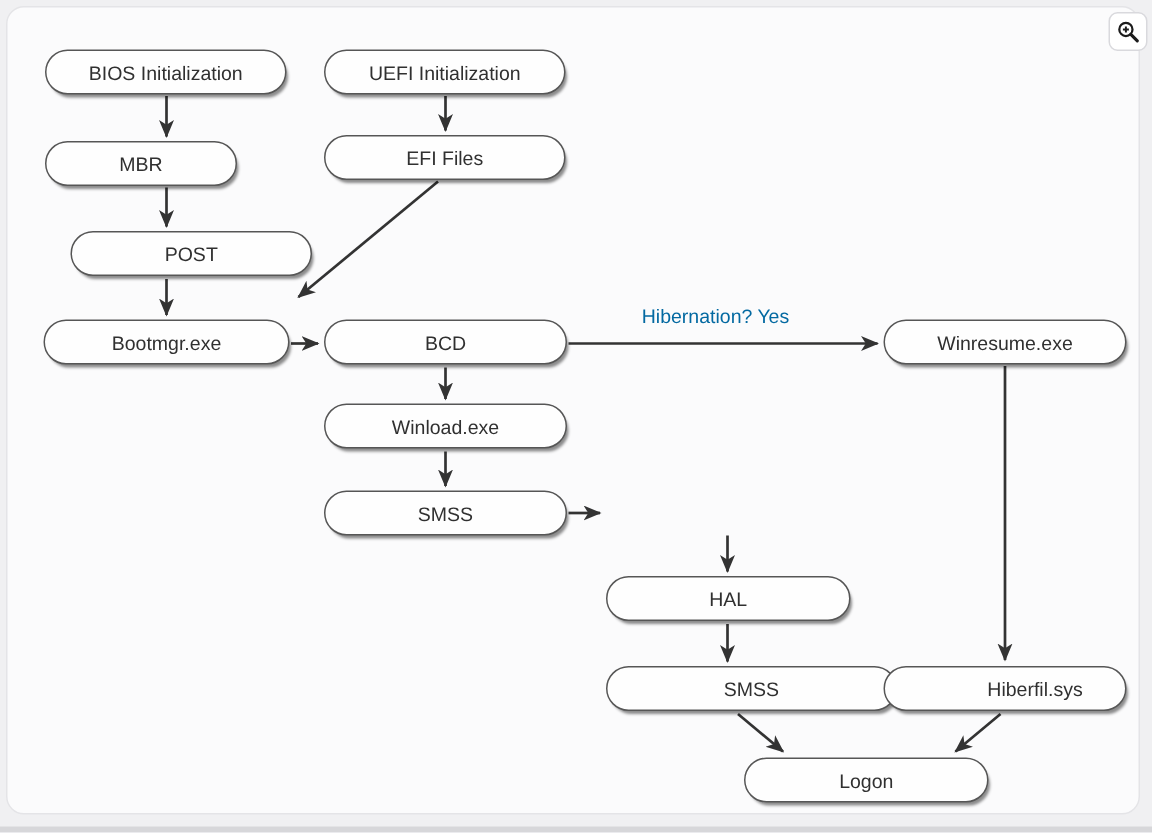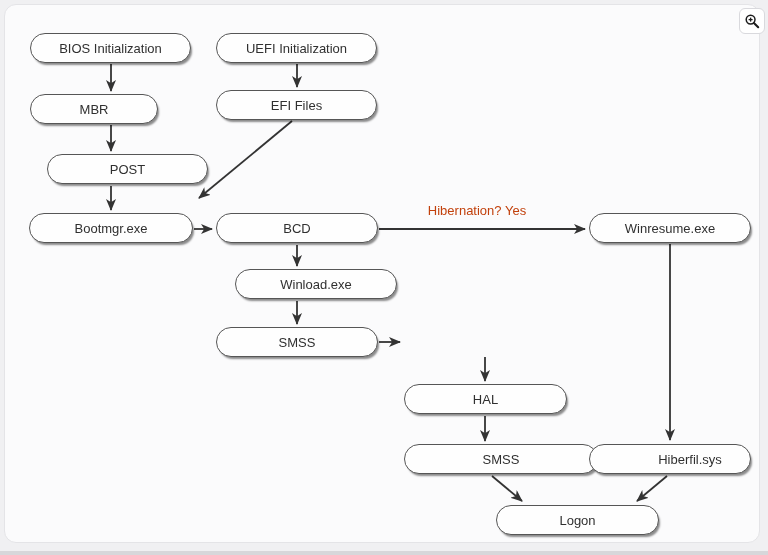--- a/index.html
+++ b/index.html
@@ -49,21 +49,21 @@
     color: #303030;
     white-space: nowrap;
   }
   .edge-label {
     position: absolute;
     left: 412px;
     top: 198px;
     width: 120px;
     text-align: center;
     font-size: 13px;
-    color: #c2410c;
+    color: #0369a1;
   }
   .zoom-btn {
     position: absolute;
     left: 739px;
     top: 8px;
     width: 26px;
     height: 26px;
     background: #ffffff;
     border: 1px solid #d9d9dd;
     border-radius: 6px;
@@ -115,21 +115,21 @@
       </g>
     </svg>
 
     <div class="node" style="left:25px;  top:28px;  width:161px; height:30px;">BIOS Initialization</div>
     <div class="node" style="left:211px; top:28px;  width:161px; height:30px;">UEFI Initialization</div>
     <div class="node" style="left:25px;  top:89px;  width:128px; height:30px;">MBR</div>
     <div class="node" style="left:211px; top:85px;  width:161px; height:30px;">EFI Files</div>
     <div class="node" style="left:42px;  top:149px; width:161px; height:30px;">POST</div>
     <div class="node" style="left:24px;  top:208px; width:164px; height:30px;">Bootmgr.exe</div>
     <div class="node" style="left:211px; top:208px; width:162px; height:30px;">BCD</div>
-    <div class="node" style="left:211px; top:264px; width:162px; height:30px;margin-left:19px;">Winload.exe</div>
+    <div class="node" style="left:211px; top:264px; width:162px; height:30px;">Winload.exe</div>
     <div class="node" style="left:211px; top:322px; width:162px; height:30px;">SMSS</div>
     <div class="node" style="left:584px; top:208px; width:162px; height:30px;">Winresume.exe</div>
     <div class="node" style="left:399px; top:379px; width:163px; height:30px;">HAL</div>
     <div class="node" style="left:399px; top:439px; width:194px; height:30px;">SMSS</div>
     <div class="node" style="left:584px; top:439px; width:162px; height:30px;padding-left:40px;">Hiberfil.sys</div>
     <div class="node" style="left:491px; top:500px; width:163px; height:30px;">Logon</div>
 
     <div class="edge-label">Hibernation? Yes</div>
 
   </div>

